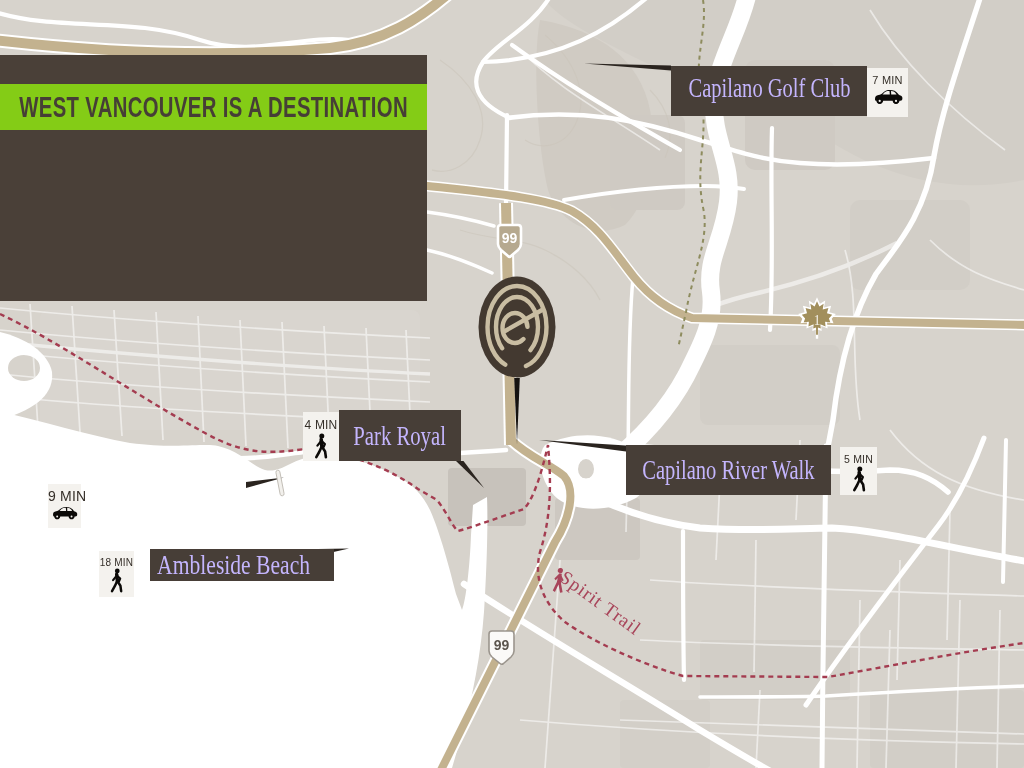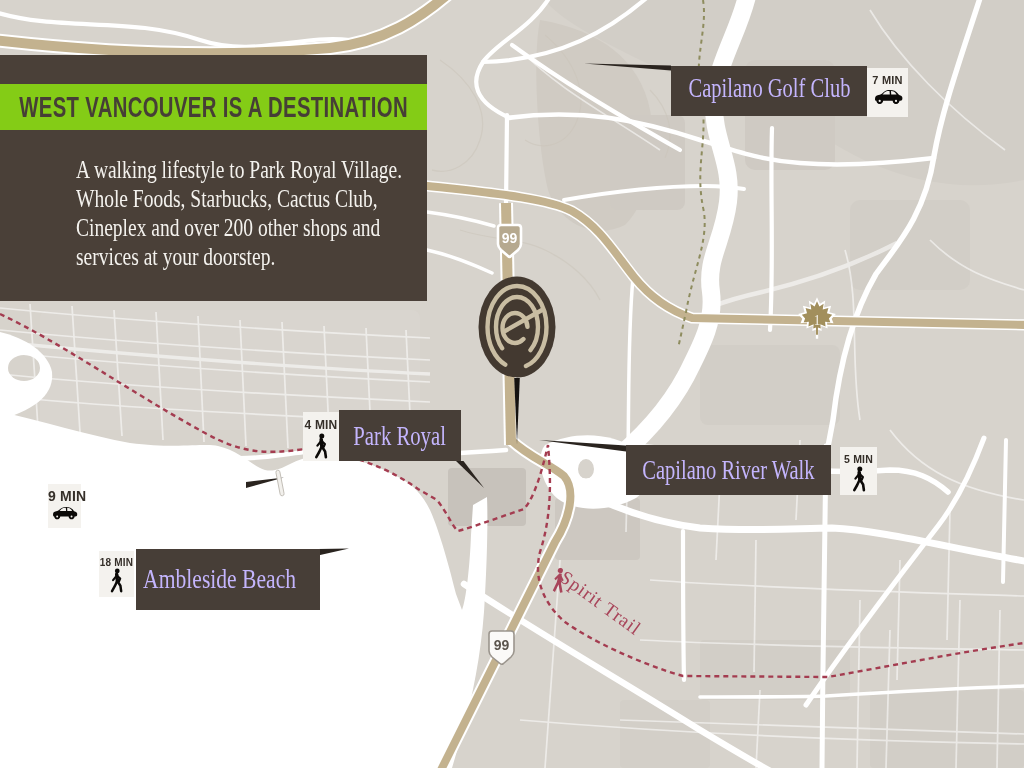--- a/index.html
+++ b/index.html
@@ -1,21 +1,21 @@
 <!DOCTYPE html>
 <html><head>
 <meta charset="utf-8">
 <style>
   html,body{margin:0;padding:0;}
   #stage{position:relative;width:1024px;height:768px;overflow:hidden;background:#d7d3cc;font-family:"Liberation Sans",sans-serif;}
   #mapsvg{position:absolute;left:0;top:0;}
   .darkbox{position:absolute;background:#473e37;color:#c4b5fd;display:flex;align-items:center;justify-content:center;}
   .darkbox .t{font-family:"Liberation Serif",serif;white-space:nowrap;}
   .minbox{position:absolute;background:#f4f2ee;color:#352f29;text-align:center;}
-  .minbox .m{font-weight:bold;font-size:11px;letter-spacing:0.2px;margin-top:6px;white-space:nowrap;}
+  .minbox .m{font-weight:normal;font-size:11px;letter-spacing:0.2px;margin-top:6px;white-space:nowrap;}
 </style>
 </head>
 <body>
 <div id="stage">
 <svg id="mapsvg" width="1024" height="768" viewBox="0 0 1024 768">
 
   <rect x="0" y="0" width="1024" height="768" fill="#d7d3cc"></rect>
   <g id="blocks">
 
     <path d="M545,0 L1024,0 L1024,180 C930,200 850,160 800,120 C750,80 700,90 640,60 C600,40 560,20 545,0 Z" fill="#d2cec7"></path>
@@ -242,26 +242,20 @@
     <rect x="278" y="470" width="4" height="26" rx="2" transform="rotate(-11 280 483)" fill="#f2f0ec" stroke="#b9b4ac" stroke-width="0.8"></rect>
   </g>
 </svg>
 
 <div style="position:absolute;left:0px;top:55px;width:427px;height:246px;background:#4a4038;">
 
   <div style="position:absolute;left:0;top:29px;width:427px;height:46px;background:#84cc16;display:flex;align-items:center;justify-content:center;">
     <span style="display:inline-block;transform:scaleX(0.70);transform-origin:center;white-space:nowrap;font-weight:bold;font-size:29px;color:#463e36;letter-spacing:0.5px;">WEST VANCOUVER IS A DESTINATION</span>
   </div>
 
-  <div style="position:absolute;left:76px;top:100px;width:350px;font-family:'Liberation Serif',serif;font-size:25px;line-height:29px;color:#f4f2ee;">
-    <span style="display:inline-block;transform:scaleX(0.78);transform-origin:left;white-space:nowrap;">A walking lifestyle to Park Royal Village.</span><br>
-    <span style="display:inline-block;transform:scaleX(0.78);transform-origin:left;white-space:nowrap;">Whole Foods, Starbucks, Cactus Club,</span><br>
-    <span style="display:inline-block;transform:scaleX(0.78);transform-origin:left;white-space:nowrap;">Cineplex and over 200 other shops and</span><br>
-    <span style="display:inline-block;transform:scaleX(0.78);transform-origin:left;white-space:nowrap;">services at your doorstep.</span>
-  </div>
 </div>
 
 <div class="darkbox" style="left:671px;top:66px;width:196px;height:50px;">
       <span class="t" style="font-size:27px;transform:scaleX(0.76);position:relative;top:-3px;">Capilano Golf Club</span>
     </div>
 
 <div class="minbox" style="left:867px;top:68px;width:41px;height:49px;">
   <div class="m">7 MIN</div>
   
   <svg width="30" height="17" viewBox="0 0 30 17" style="margin-top:3px;">
@@ -321,21 +315,21 @@
     <path d="M2,10 C2,7.5 3,6.5 5.5,6 C7.5,5.6 8.5,5 10.5,3.2 C12.5,1.5 14,1 17,1 C20.5,1 23,2 24.8,4.5 C25.6,5.6 26.3,6.2 27.5,6.6 C29,7.2 29.5,8 29.4,9.6 C29.3,11.2 28.8,11.8 27.3,11.8 L26.5,11.8 C26.2,13.8 24.8,15 23,15 C21.2,15 19.9,13.8 19.6,11.8 L10.2,11.8 C9.9,13.8 8.5,15 6.7,15 C4.9,15 3.6,13.8 3.3,11.8 L2.8,11.8 C2.2,11.6 2,11 2,10 Z" fill="#0c0a08"></path>
     <path d="M11.5,3.4 C13.2,2 14.5,1.8 16.5,1.9 L16.8,5.6 L9.5,5.6 Z" fill="#f4f2ee"></path>
     <path d="M18,2 C20.5,2.1 22.3,3 23.6,5.6 L18.2,5.6 Z" fill="#f4f2ee"></path>
     <circle cx="6.7" cy="11.9" r="2.7" fill="#0c0a08"></circle>
         <circle cx="6.7" cy="11.9" r="1.1" fill="#f4f2ee"></circle>
     <circle cx="23" cy="11.9" r="2.7" fill="#0c0a08"></circle>
         <circle cx="23" cy="11.9" r="1.1" fill="#f4f2ee"></circle>
   </svg>
 </div>
 
-<div class="darkbox" style="left:136px;top:549px;width:184px;height:61px;">
+<div class="darkbox" style="left:150px;top:549px;width:184px;height:32px;">
       <span class="t" style="font-size:27px;transform:scaleX(0.80);margin-right:16px;">Ambleside Beach</span>
     </div>
 
 <div class="minbox" style="left:99px;top:551px;width:35px;height:46px;">
   <div class="m" style="font-size:10px;">18 MIN</div>
   
   <svg width="21" height="25" viewBox="0 0 22 26" style="margin-top:0px;">
     <g stroke="#0c0a08" fill="none" stroke-linecap="round" stroke-linejoin="round">
       <circle cx="11.8" cy="3" r="2.5" fill="#0c0a08" stroke="none"></circle>
       <path d="M11.2,6.5 L12,14" stroke-width="3.6"></path>

